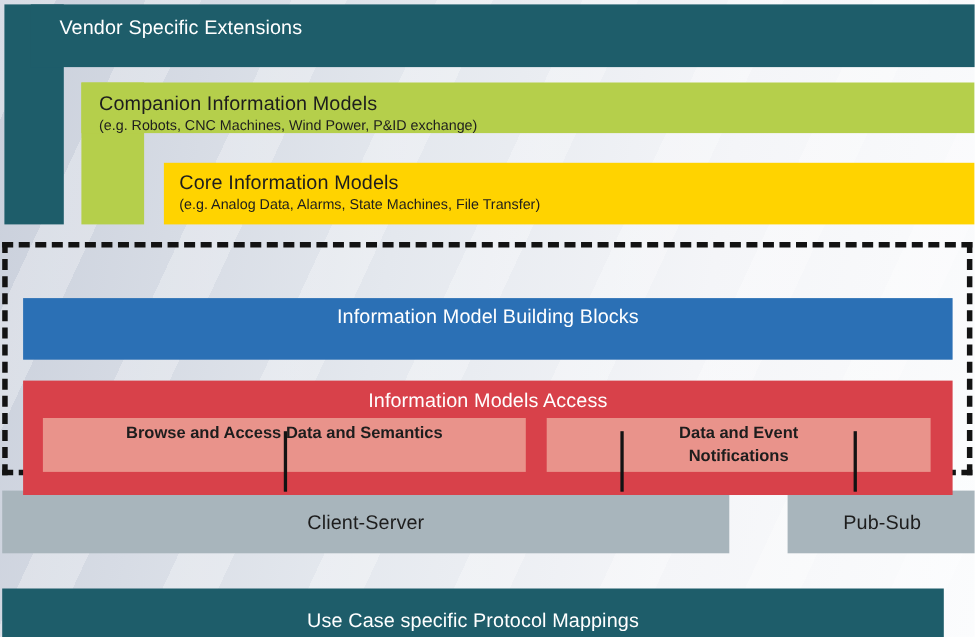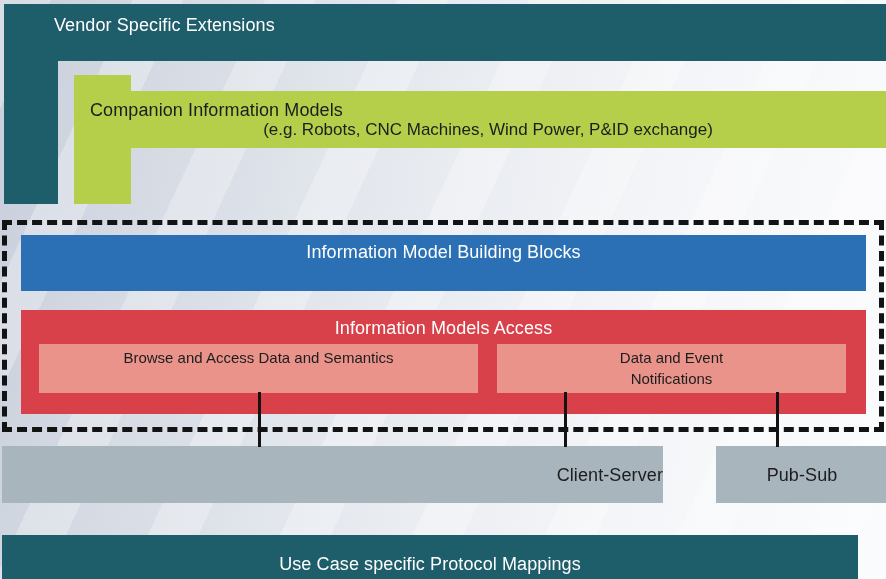--- a/index.html
+++ b/index.html
@@ -13,71 +13,75 @@
   #stage::before{
     content:"";position:absolute;inset:0;pointer-events:none;z-index:0;
     background:repeating-linear-gradient(115deg,rgba(255,255,255,.28) 0 46px,rgba(255,255,255,0) 46px 120px);
   }
   .abs{position:absolute;box-sizing:border-box;}
   .teal{background:var(--teal,#1E5D6A);}
   .green{background:var(--green,#B5CF4B);}
   .yellow{background:var(--yellow,#FFD300);}
   .blue{background:var(--blue,#2B70B5);}
   .red{background:var(--red,#D8414A);}
-  .salmon{background:var(--salmon,#E9938B);}
+  .salmon{background:var(--salmon,#E9938B);font-weight:bold;}
   .grayblk{background:var(--gray,#A8B5BC);}
   .t-light{color:var(--text_light,#fff);}
   .t-dark{color:var(--text_dark,#1d1d1d);}
   .title{font-size:18px;line-height:22px;letter-spacing:.1px;}
-  .subtitle{font-size:17px;line-height:18px;text-align:center;}
-  .center{text-align:center;}
+  .subtitle{font-size:13px;line-height:18px;}
+  .center{text-align:center;margin-top:36px;}
   .vcenter{display:flex;align-items:center;justify-content:center;}
 
   
   #vendor-bar{left:4px;top:4px;width:882px;height:57px;padding:10px 16px 0 26px;z-index:2;margin-left:24px;}
   #vendor-col{left:4px;top:4px;width:54px;height:200px;z-index:1;}
-  #companion-bar{left:74px;top:75px;width:812px;height:57px;padding:8px 0 0 16px;z-index:2;margin-top:16px;}
+  #companion-bar{left:74px;top:75px;width:812px;height:46px;padding:8px 0 0 16px;z-index:2;}
   #companion-col{left:74px;top:75px;width:57px;height:129px;z-index:1;}
   #core-bar{left:149px;top:148px;width:737px;height:56px;padding:7px 0 0 14px;z-index:2;}
 
   
   #services-frame{left:2px;top:220px;width:882px;height:212px;border:5px dashed var(--line_black,#131313);z-index:3;}
   #building-blocks{left:21px;top:235px;width:845px;height:56px;padding-top:6px;z-index:4;}
   #model-access{left:21px;top:310px;width:845px;height:104px;padding-top:7px;z-index:4;}
   #browse-box{left:39px;top:344px;width:439px;height:49px;padding-top:3px;z-index:5;}
   #notify-box{left:497px;top:344px;width:349px;height:49px;padding-top:3px;z-index:5;}
   .subline{display:block;font-size:15px;line-height:21px;}
 
   
   .connector{width:3px;top:392px;height:55px;background:var(--line_black,#131313);z-index:10;}
   #connector-1{left:258px;}
   #connector-2{left:564px;}
   #connector-3{left:776px;}
 
   
-  #client-server{left:2px;top:446px;width:661px;height:57px;z-index:2;justify-content:flex-end;}
+  #client-server{left:2px;top:446px;width:661px;height:57px;z-index:2;}
   #pub-sub{left:716px;top:446px;width:172px;height:57px;z-index:2;}
   #protocol-mappings{left:2px;top:535px;width:856px;height:58px;z-index:2;}
 </style>
 </head>
 <body>
 
 <div id="stage">
 
   <div class="abs teal" id="vendor-col"></div>
   <div class="abs teal t-light" id="vendor-bar">
     <div class="title">Vendor Specific Extensions</div>
   </div>
 
   <div class="abs green" id="companion-col"></div>
   <div class="abs green t-dark" id="companion-bar">
     <div class="title">Companion Information Models</div>
     <div class="subtitle">(e.g. Robots, CNC Machines, Wind Power, P&amp;ID exchange)</div>
   </div>
 
+  <div class="abs yellow t-dark" id="core-bar">
+    <div class="title">Core Information Models</div>
+    <div class="subtitle">(e.g. Analog Data, Alarms, State Machines, File Transfer)</div>
+  </div>
 
   <div class="abs" id="services-frame"></div>
 
   <div class="abs blue t-light center" id="building-blocks">
     <div class="title">Information Model Building Blocks</div>
   </div>
 
   <div class="abs red t-light center" id="model-access">
     <div class="title">Information Models Access</div>
   </div>

